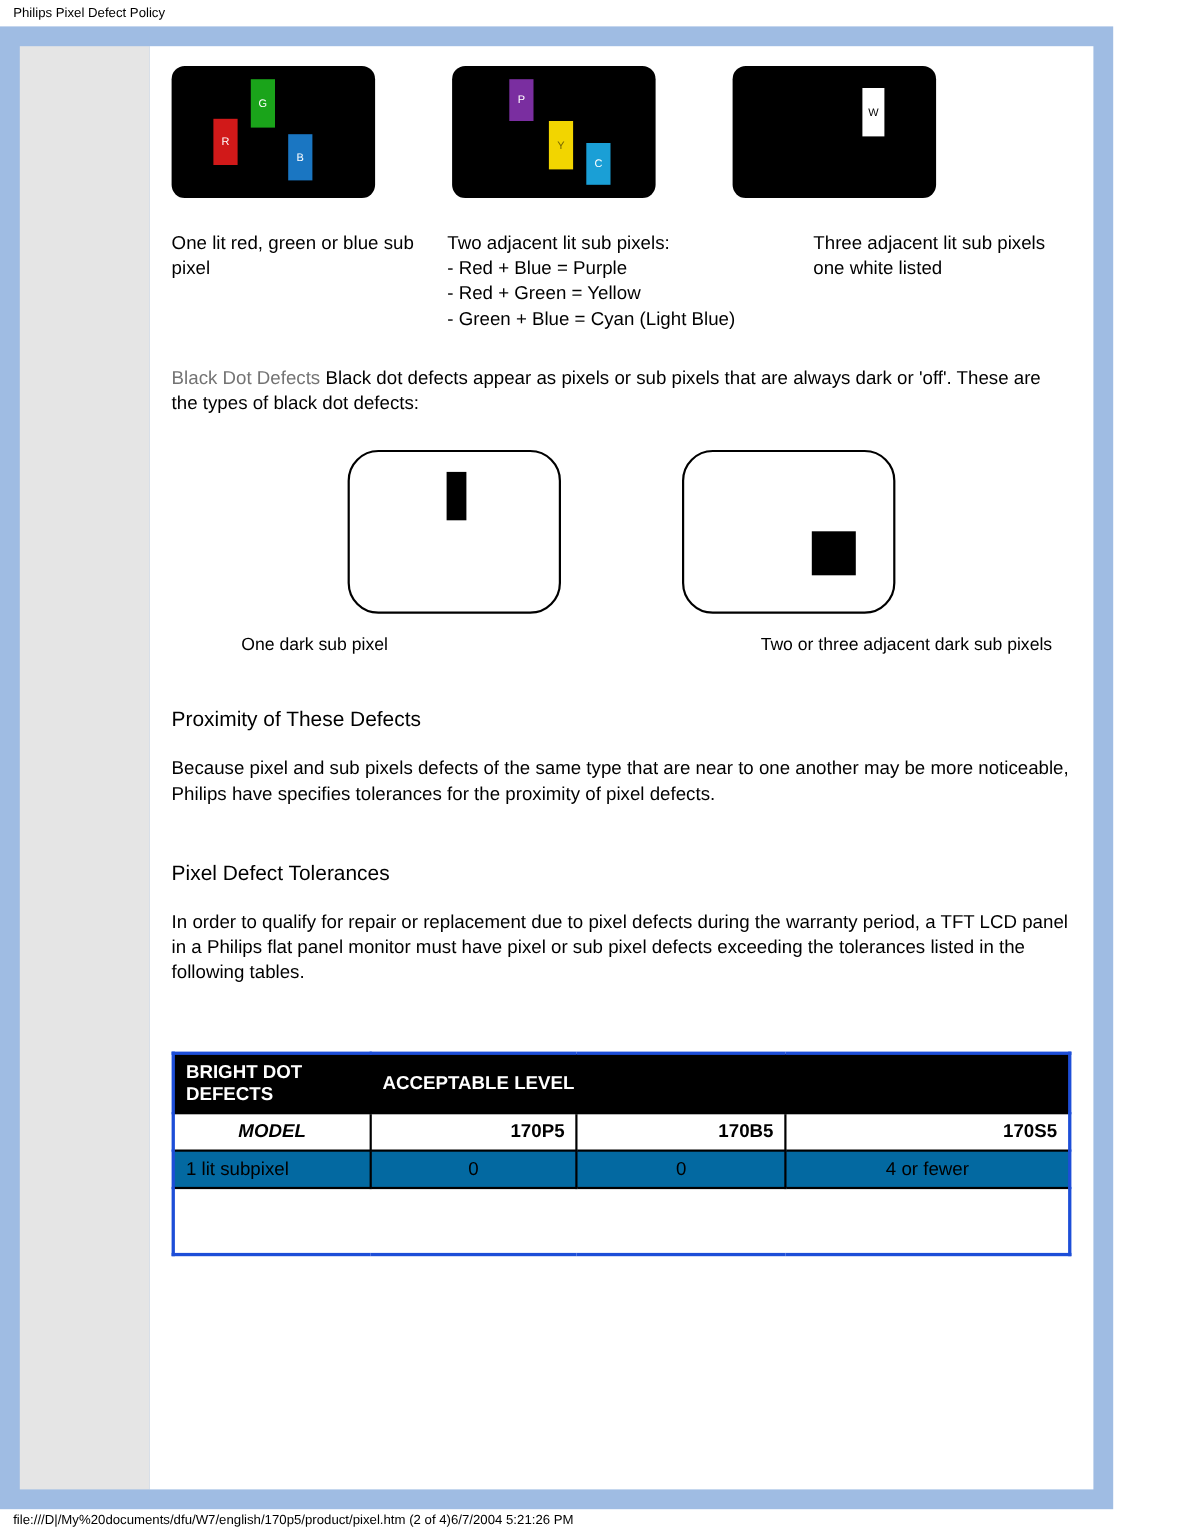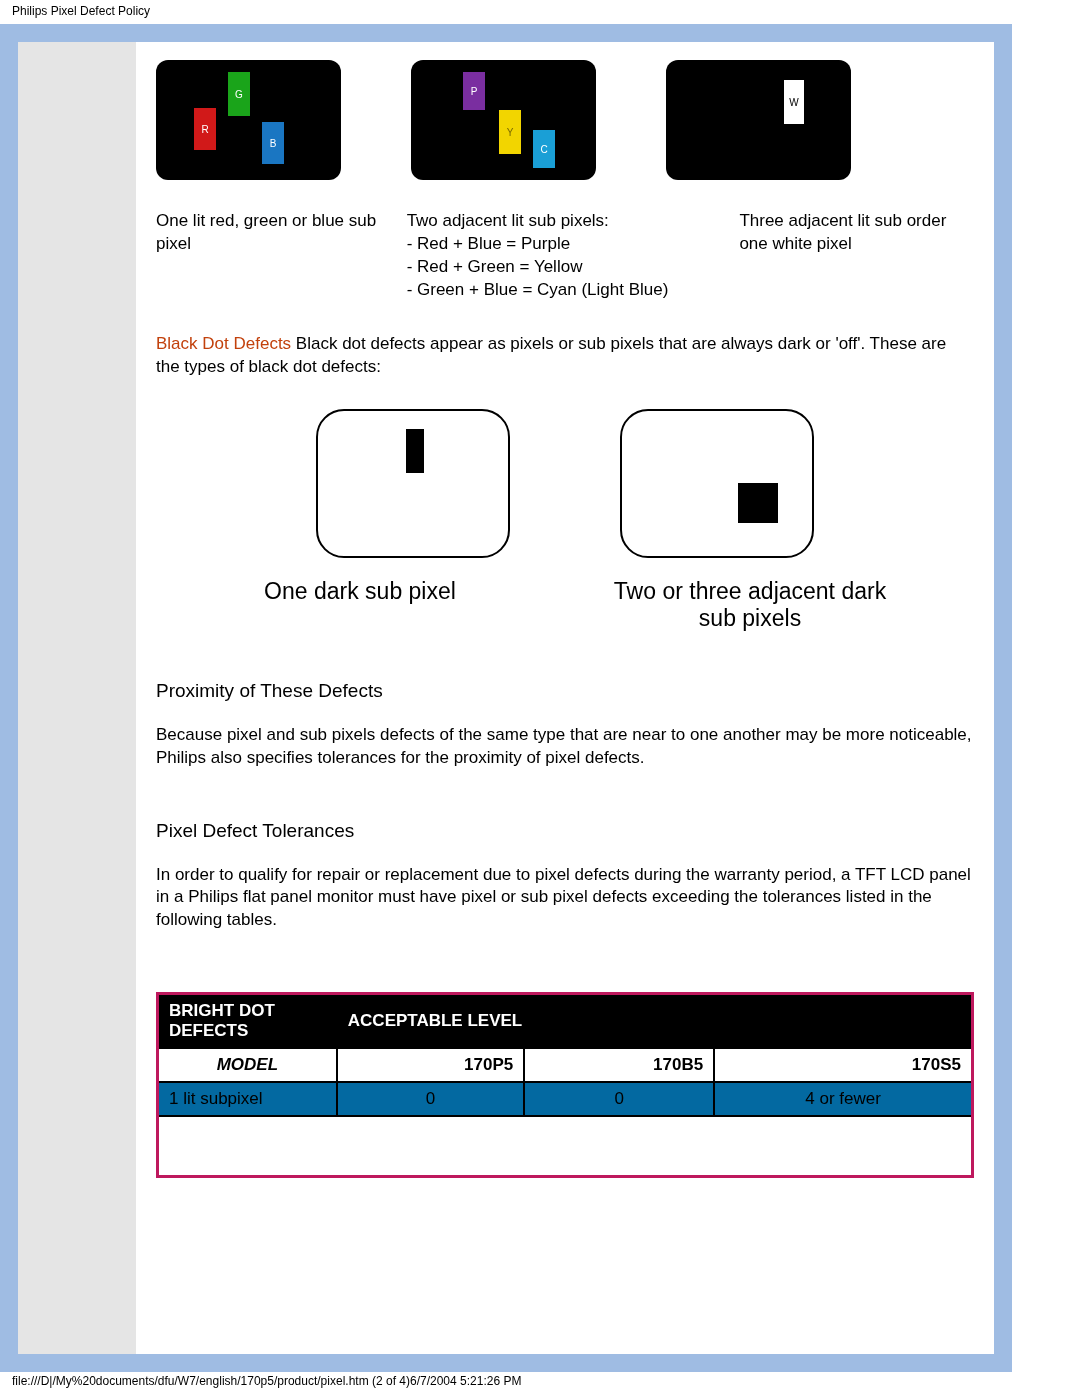--- a/index.html
+++ b/index.html
@@ -12,31 +12,31 @@
   
   .screens-row{display:flex;gap:70px;margin-bottom:30px}
   .screen{width:185px;height:120px;background:#000;border-radius:12px;position:relative}
   .chip{position:absolute;width:22px;height:44px;display:flex;align-items:center;justify-content:center;font-size:10px;color:#fff;font-family:Arial}
   
   .captions-row{display:flex;gap:16px;margin-bottom:31px;font-size:17px;line-height:1.35}
   .cap{flex:1}
   .cap2{flex:1.35}
   
   .para{font-size:17px;line-height:1.35;margin:0 0 30px 0}
-  .blue-lead{color:#c2410c}
+  .blue-lead{color:#737373}
   .sub-heading{font-size:19px;margin:0 0 22px 0}
   
   .dark-row{display:flex;gap:110px;justify-content:center;margin:24px 0 20px}
   .rounded-rect{width:190px;height:145px;border:2px solid #000;border-radius:28px;position:relative;background:#fff}
   .dark-pixel{background:#000;position:absolute}
-  .dark-captions{display:flex;gap:110px;justify-content:center;margin-bottom:48px;font-size:23px}
+  .dark-captions{display:flex;gap:110px;justify-content:space-between;margin-bottom:48px;font-size:16px}
   .dark-captions div{width:260px;text-align:center}
   .dark-captions div:last-child{width:300px}
   
-  table.tol{border-collapse:collapse;width:100%;margin-top:60px;border:3px solid #be185d}
+  table.tol{border-collapse:collapse;width:100%;margin-top:60px;border:3px solid #1d4ed8}
   table.tol th,table.tol td{border:2px solid #000;padding:6px 10px;font-size:17px}
   .hdr-row th{background:#000;color:#fff;font-weight:bold;text-align:left}
   .hdr-row th.center{text-align:left}
   .model-cell{font-style:italic;font-weight:normal}
   .model-row th{text-align:right;font-weight:bold}
   .model-row th.first{text-align:center}
   .data-row td{background:#0369a1;text-align:center}
   .data-row td.first{text-align:left}
   .blank-row td{height:46px;background:#fff}
 </style>
@@ -68,42 +68,42 @@
       </div>
 
       <div class="captions-row">
         <div class="cap">One lit red, green or blue sub pixel</div>
         <div class="cap2">
           <span>Two adjacent lit sub pixels:</span><br>
           <span>- Red + Blue = Purple</span><br>
           <span>- Red + Green = Yellow</span><br>
           <span>- Green + Blue = Cyan (Light Blue)</span>
         </div>
-        <div class="cap">Three adjacent lit sub order one white pixel</div>
+        <div class="cap">Three adjacent lit sub pixels one white listed</div>
       </div>
 
       <p class="para">
         <span class="blue-lead">Black Dot Defects</span><span> Black dot defects appear as pixels or sub pixels that are always dark or 'off'. These are the types of black dot defects:</span>
       </p>
 
       <div class="dark-row">
         <div class="rounded-rect">
           <div class="dark-pixel" style="left:88px;top:18px;width:18px;height:44px"></div>
         </div>
         <div class="rounded-rect">
           <div class="dark-pixel" style="left:116px;top:72px;width:40px;height:40px"></div>
         </div>
       </div>
       <div class="dark-captions">
         <div>One dark sub pixel</div>
         <div>Two or three adjacent dark sub pixels</div>
       </div>
 
       <p class="sub-heading">Proximity of These Defects</p>
-      <p class="para">Because pixel and sub pixels defects of the same type that are near to one another may be more noticeable, Philips also specifies tolerances for the proximity of pixel defects.</p>
+      <p class="para">Because pixel and sub pixels defects of the same type that are near to one another may be more noticeable, Philips have specifies tolerances for the proximity of pixel defects.</p>
 
       <p class="sub-heading" style="margin-top:50px">Pixel Defect Tolerances</p>
       <p class="para">In order to qualify for repair or replacement due to pixel defects during the warranty period, a TFT LCD panel in a Philips flat panel monitor must have pixel or sub pixel defects exceeding the tolerances listed in the following tables.</p>
 
       <table class="tol">
         <tbody>
             <tr class="hdr-row">
           <th style="width:22%">BRIGHT DOT DEFECTS</th>
           <th colspan="3" class="center">ACCEPTABLE LEVEL</th>
         </tr>

